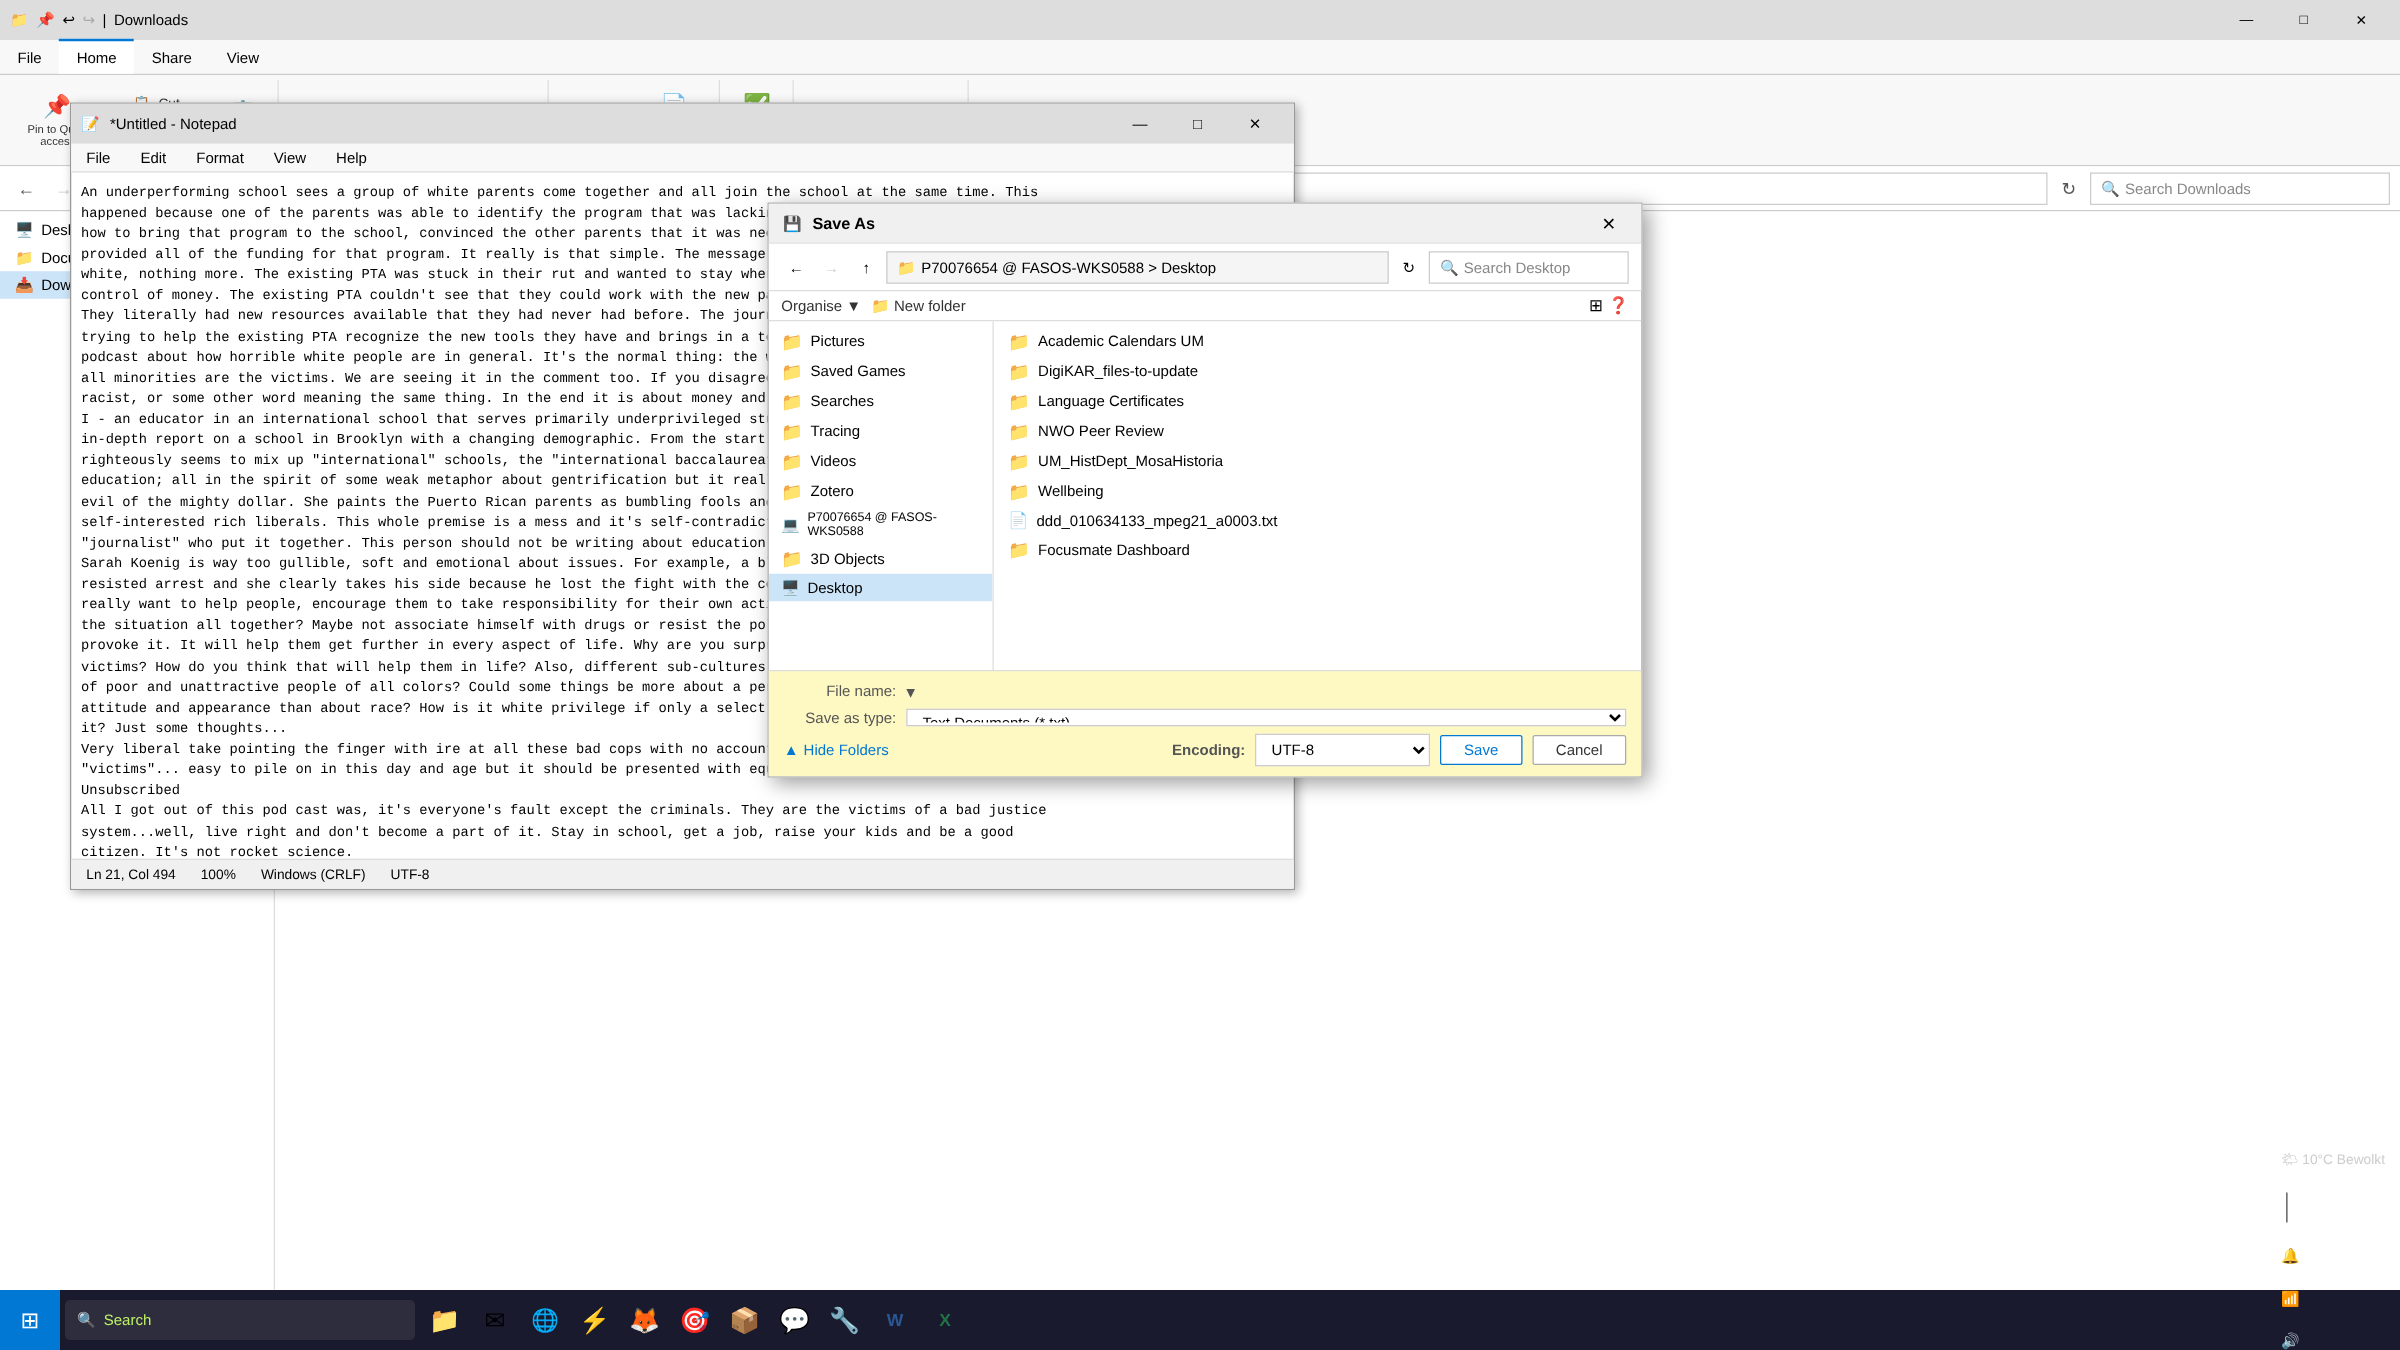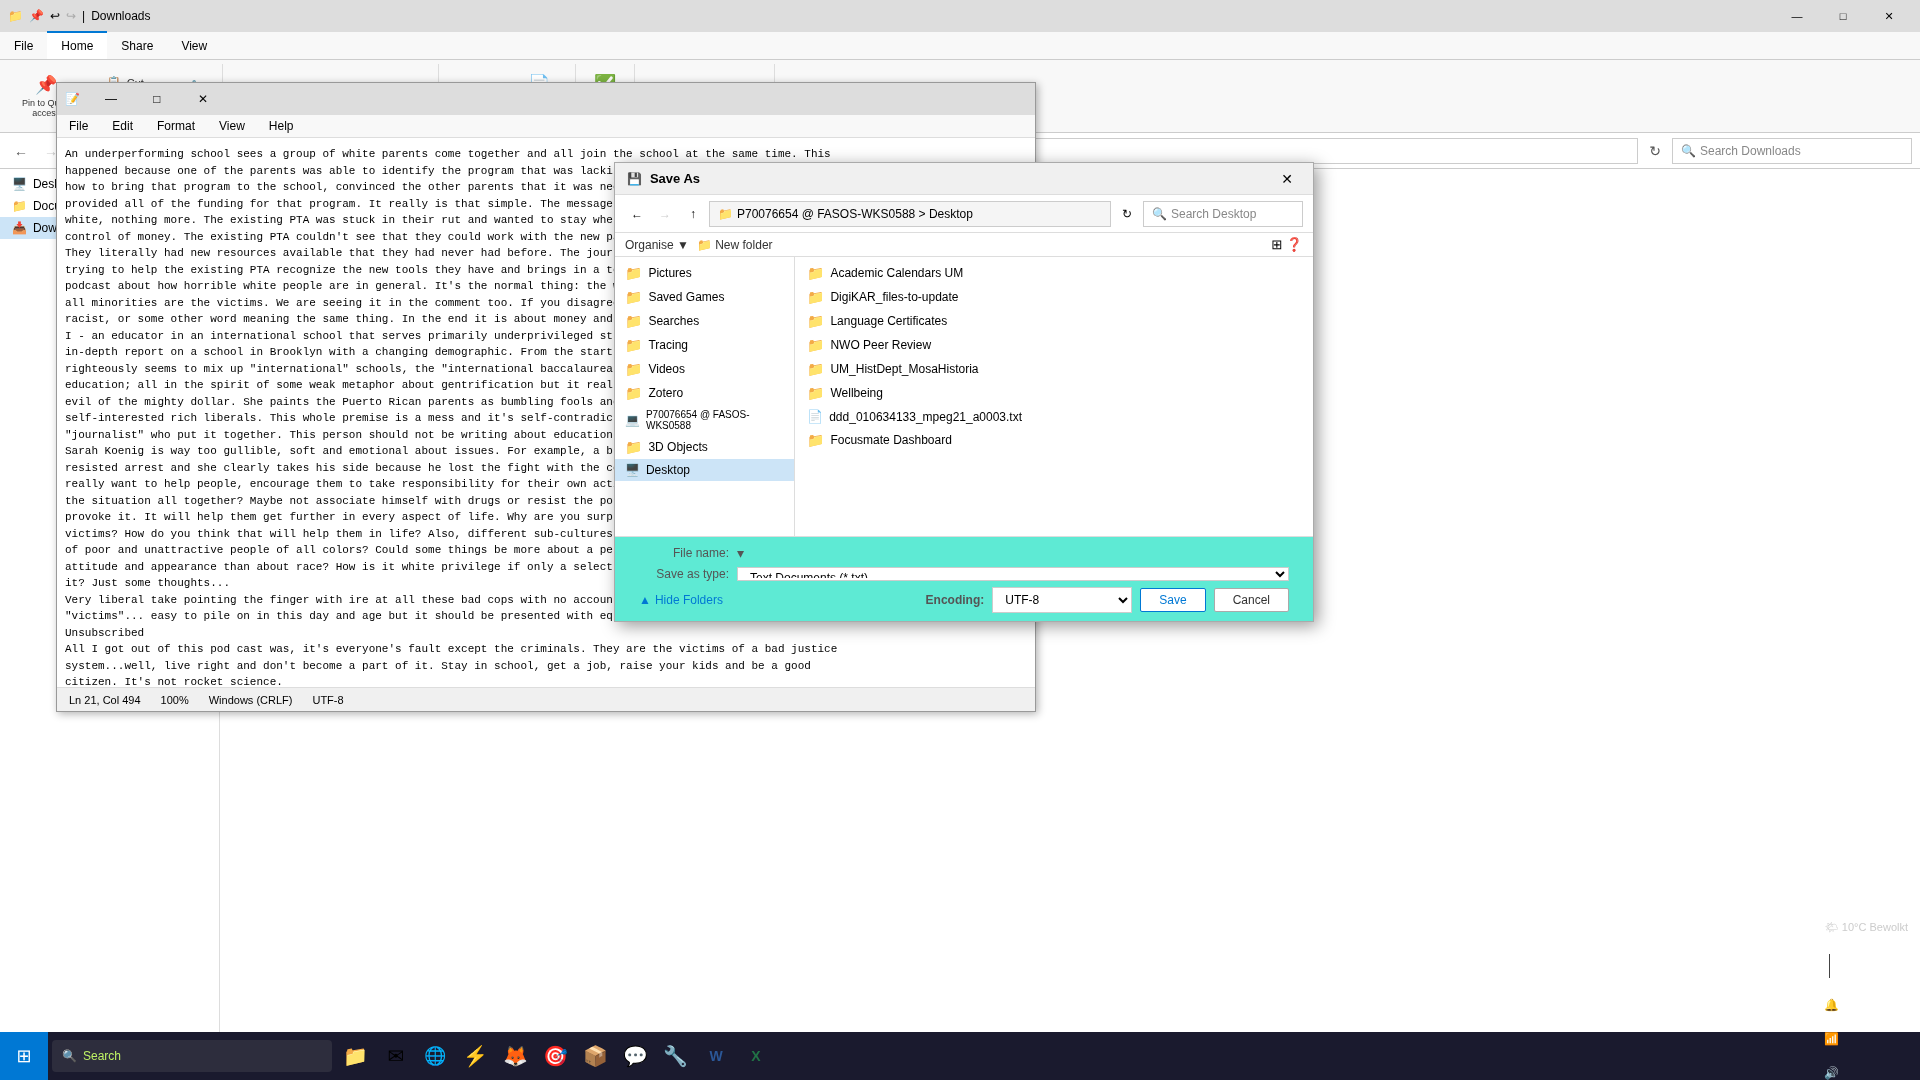--- a/index.html
+++ b/index.html
@@ -73,21 +73,21 @@
     .dialog-search { width: 160px; height: 26px; border: 1px solid #ccc; padding: 2px 8px; font-size: 12px; display: flex; align-items: center; gap: 4px; color: #888; }
     .dialog-toolbar { display: flex; align-items: center; padding: 4px 10px; border-bottom: 1px solid #ddd; gap: 8px; }
     .dialog-body { display: flex; flex: 1; overflow: hidden; }
     .dialog-sidebar { width: 180px; border-right: 1px solid #ddd; overflow-y: auto; padding: 4px 0; }
     .dialog-sidebar-item { display: flex; align-items: center; padding: 4px 10px; font-size: 12px; cursor: pointer; gap: 6px; }
     .dialog-sidebar-item.selected { background: #cce4f7; }
     .dialog-main { flex: 1; overflow-y: auto; padding: 4px; }
     .dialog-file-item { display: flex; align-items: center; padding: 4px 8px; font-size: 12px; gap: 6px; cursor: pointer; }
     .folder-icon-yellow { color: #dcb84c; font-size: 14px; }
     .file-icon { color: #666; font-size: 13px; }
-    .dialog-footer { padding: 8px 24px; border-top: 1px solid #ddd; background: #5eead4; }
+    .dialog-footer { padding: 8px 12px; border-top: 1px solid #ddd; background: #fef9c3; }
     .dialog-footer-row { display: flex; align-items: center; margin-bottom: 6px; gap: 8px; }
     .dialog-footer-label { width: 90px; text-align: right; font-size: 12px; color: #555; }
     .dialog-footer-input { flex: 1; height: 26px; border: 1px solid #0078d4; padding: 2px 8px; font-size: 12px; outline: none; }
     .dialog-footer-select { flex: 1; height: 14px; border: 1px solid #ccc; padding: 2px 8px; font-size: 12px; background: white; }
     .dialog-footer-select-enc { width: 140px; height: 26px; border: 1px solid #ccc; padding: 2px 8px; font-size: 12px; background: white; }
     .dialog-action-row { display: flex; align-items: center; gap: 8px; }
     .hide-folders-link { font-size: 12px; color: #0078d4; cursor: pointer; display: flex; align-items: center; gap: 4px; }
     .btn-save { background: white; border: 1px solid #0078d4; color: #0078d4; padding: 4px 18px; font-size: 12px; cursor: pointer; border-radius: 2px; }
     .btn-cancel { background: white; border: 1px solid #aaa; color: #333; padding: 4px 18px; font-size: 12px; cursor: pointer; border-radius: 2px; }
     .encoding-label { font-size: 12px; color: #555; font-weight: bold; }
@@ -233,20 +233,21 @@
   </div>
 
   <div class="status-bar">
     <span>5 items</span>
   </div>
 </div>
 
 <div class="notepad-window">
   <div class="notepad-titlebar">
     <span>📝</span>
+    <span class="notepad-title">*Untitled - Notepad</span>
     <div class="notepad-controls">
       <button class="notepad-btn">—</button>
       <button class="notepad-btn">□</button>
       <button class="notepad-btn">✕</button>
     </div>
   </div>
   <div class="notepad-menu">
     <span class="notepad-menu-item">File</span>
     <span class="notepad-menu-item">Edit</span>
     <span class="notepad-menu-item">Format</span>

